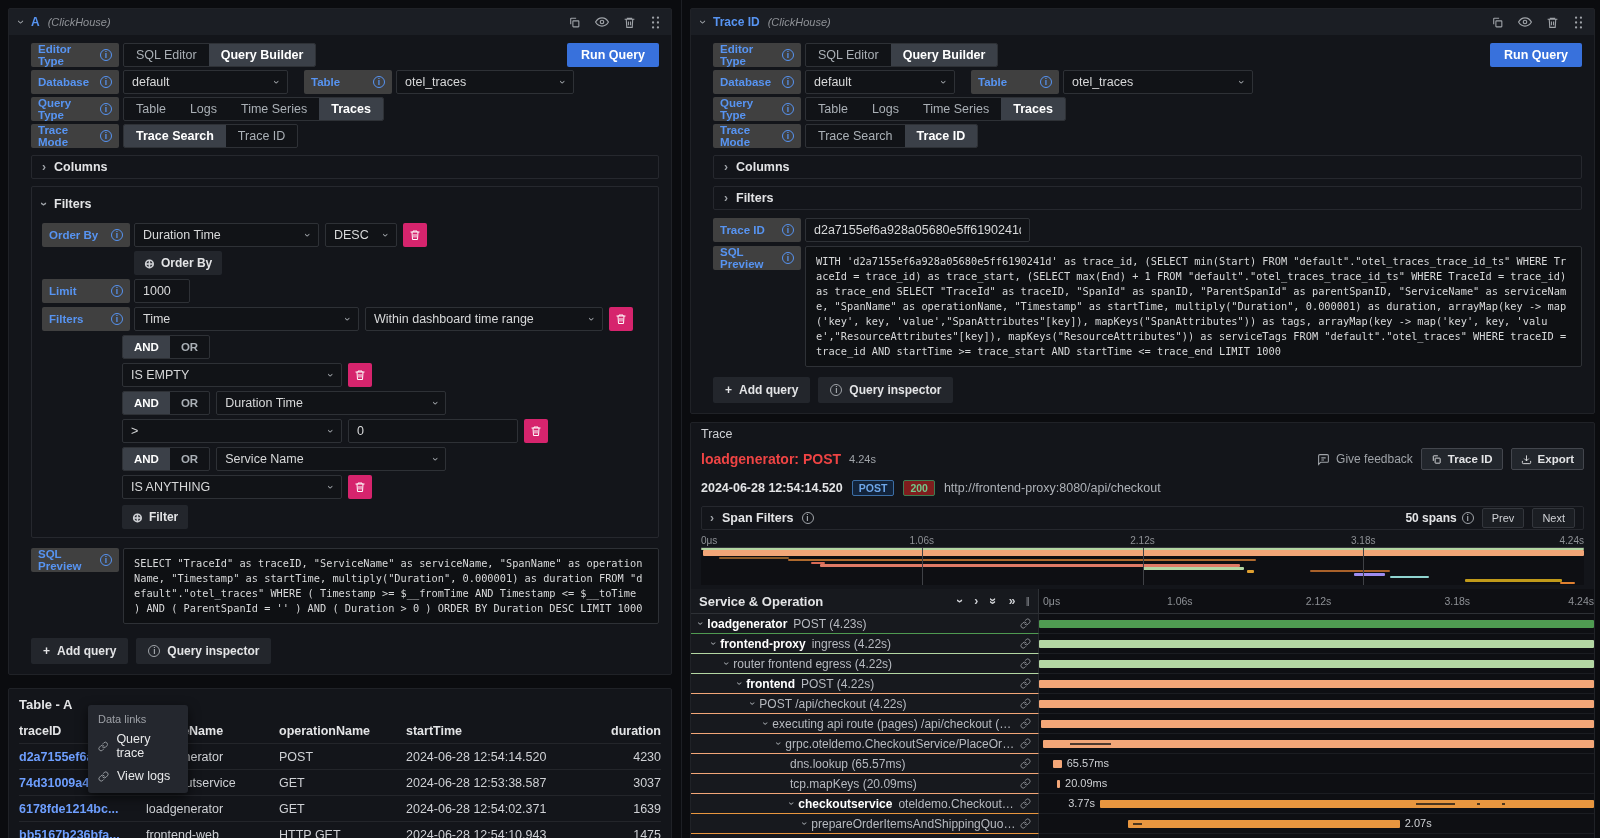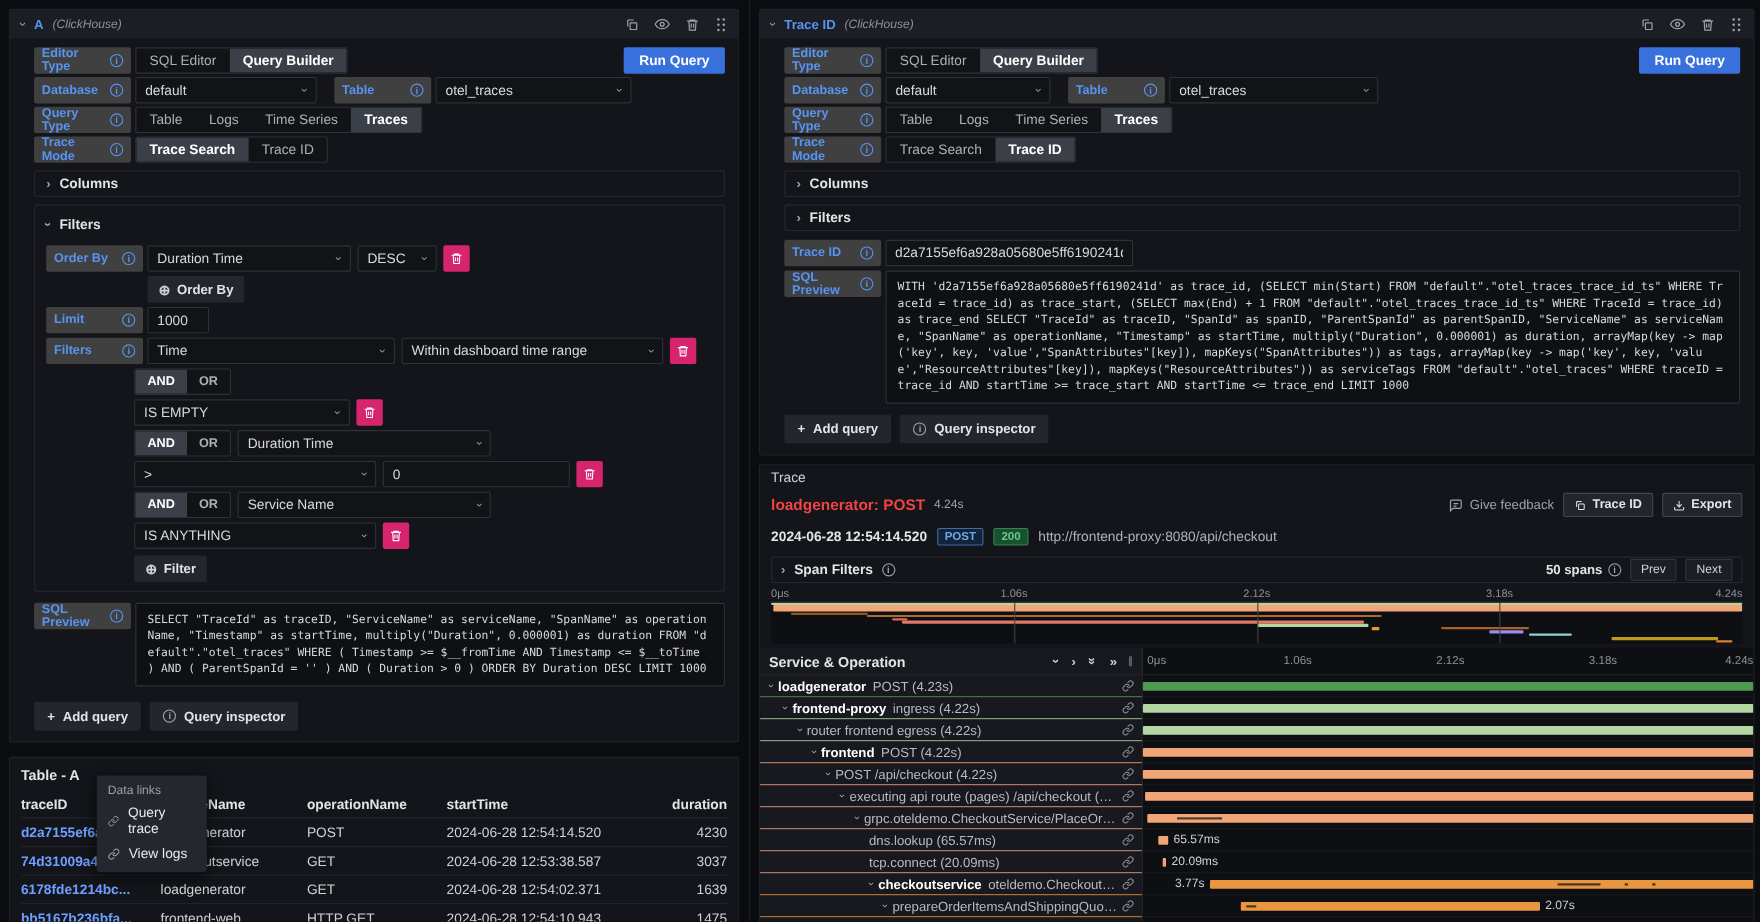--- a/index.html
+++ b/index.html
@@ -62,21 +62,21 @@
 .trace-head{display:flex;align-items:center;padding:4px 10px 0;height:28px}
 .th-name{font-size:14px;font-weight:bold;color:#ef4444}
 .th-dur{margin-left:8px;font-size:11px;color:#9fa3a8}
 .th-right{margin-left:auto;display:flex;align-items:center;gap:8px}
 .feedback{color:#9fa3a8;font-size:12px;display:flex;gap:6px;align-items:center;cursor:pointer}
 .mini-btn{border:1px solid #43464d;background:#22262c;border-radius:2px;height:22px;padding:0 9px;display:flex;align-items:center;gap:6px;font-size:11.5px;font-weight:bold;color:#e3e4e6;cursor:pointer}
 .trace-meta{display:flex;align-items:center;gap:9px;padding:5px 10px 0;font-size:12.5px;height:28px}
 .ts{color:#e3e4e6;font-weight:bold}
 .badge{border:1px solid;border-radius:2px;font-size:10.5px;font-weight:bold;padding:1px 6px}
 .badge.blue{color:#6ea6e8;border-color:#3c6ea5;background:#12233a}
-.badge.green{color:#73c68a;border-color:#3f7d52;background:#14532d}
+.badge.green{color:#73c68a;border-color:#3f7d52;background:#7f1d1d}
 .url{color:#aeb2b8}
 .spanfilters{margin:7px 10px 5px;border:1px solid #26282e;border-radius:2px;height:24px;display:flex;align-items:center;padding:0 8px;gap:8px;font-size:12.5px;font-weight:bold;color:#e3e4e6}
 .sf-right{margin-left:auto;display:flex;align-items:center;gap:8px}
 .spans-count{display:flex;align-items:center;gap:5px;color:#e3e4e6;font-size:12px}
 .spans-count .info{color:#9fa3a8}
 .pn-btn{border:1px solid #33363c;background:#1b1e23;height:20px;padding:0 9px;border-radius:2px;font-size:11px;color:#cfd1d5;display:flex;align-items:center;cursor:pointer}
 .minimap{margin:2px 10px 4px;position:relative}
 .mm-ruler{position:relative;height:12px;font-size:10px;color:#8e9196}
 .tick{position:absolute;top:0;transform:translateX(-50%);white-space:nowrap}
 .tick.first{transform:none}
@@ -259,21 +259,21 @@
                 </svg>
               </button>
           </div>
           <div class="q-row indent" style="margin-bottom:4px">
             <span class="andor">
               <span class="seg-item sel">AND</span>
               <span class="seg-item">OR</span>
             </span>
           </div>
           <div class="q-row indent" style="margin-bottom:4px">
-            <span class="select" style="width:196px">
+            <span class="select" style="width:220px">
                 <span>IS EMPTY</span>
                 <span class="car">›</span>
               </span>
             <button class="trash">
                 <svg width="12" height="12" viewBox="0 0 24 24" fill="none" stroke="currentColor" stroke-width="2">
                   <path d="M3 6h18M8 6V4h8v2M6 6l1 15h10l1-15M10 10v7M14 10v7"></path>
                 </svg>
               </button>
           </div>
           <div class="q-row indent" style="margin-bottom:4px">
@@ -732,21 +732,21 @@
                 </svg>
               </span>
             </div>
             <div class="s-bars">
               <div class="bar" style="left: 2.5%; width: 1.6%; background: rgb(242, 166, 120);"></div>
               <span class="bar-lab" style="left: 4.1%; margin-left: 5px;">65.57ms</span>
             </div>
           </div>
           <div class="s-row">
             <div class="s-name" style="padding-left: 99px; border-bottom-color: rgb(242, 166, 120);">
-              <span class="s-op">tcp.connect (20.09ms)</span>
+              <span class="s-op">tcp.mapKeys (20.09ms)</span>
               <span class="s-link">
                 <svg width="11" height="11" viewBox="0 0 24 24" fill="none" stroke="currentColor" stroke-width="2" stroke-linecap="round">
                   <path d="M10 13a5 5 0 0 0 7.54.54l3-3a5 5 0 0 0-7.07-7.07l-1.72 1.71"></path>
                   <path d="M14 11a5 5 0 0 0-7.54-.54l-3 3a5 5 0 0 0 7.07 7.07l1.71-1.71"></path>
                 </svg>
               </span>
             </div>
             <div class="s-bars">
               <div class="bar" style="left: 3.2%; width: 0.6%; background: rgb(242, 166, 120);"></div>
               <span class="bar-lab" style="left: 3.8%; margin-left: 5px;">20.09ms</span>

